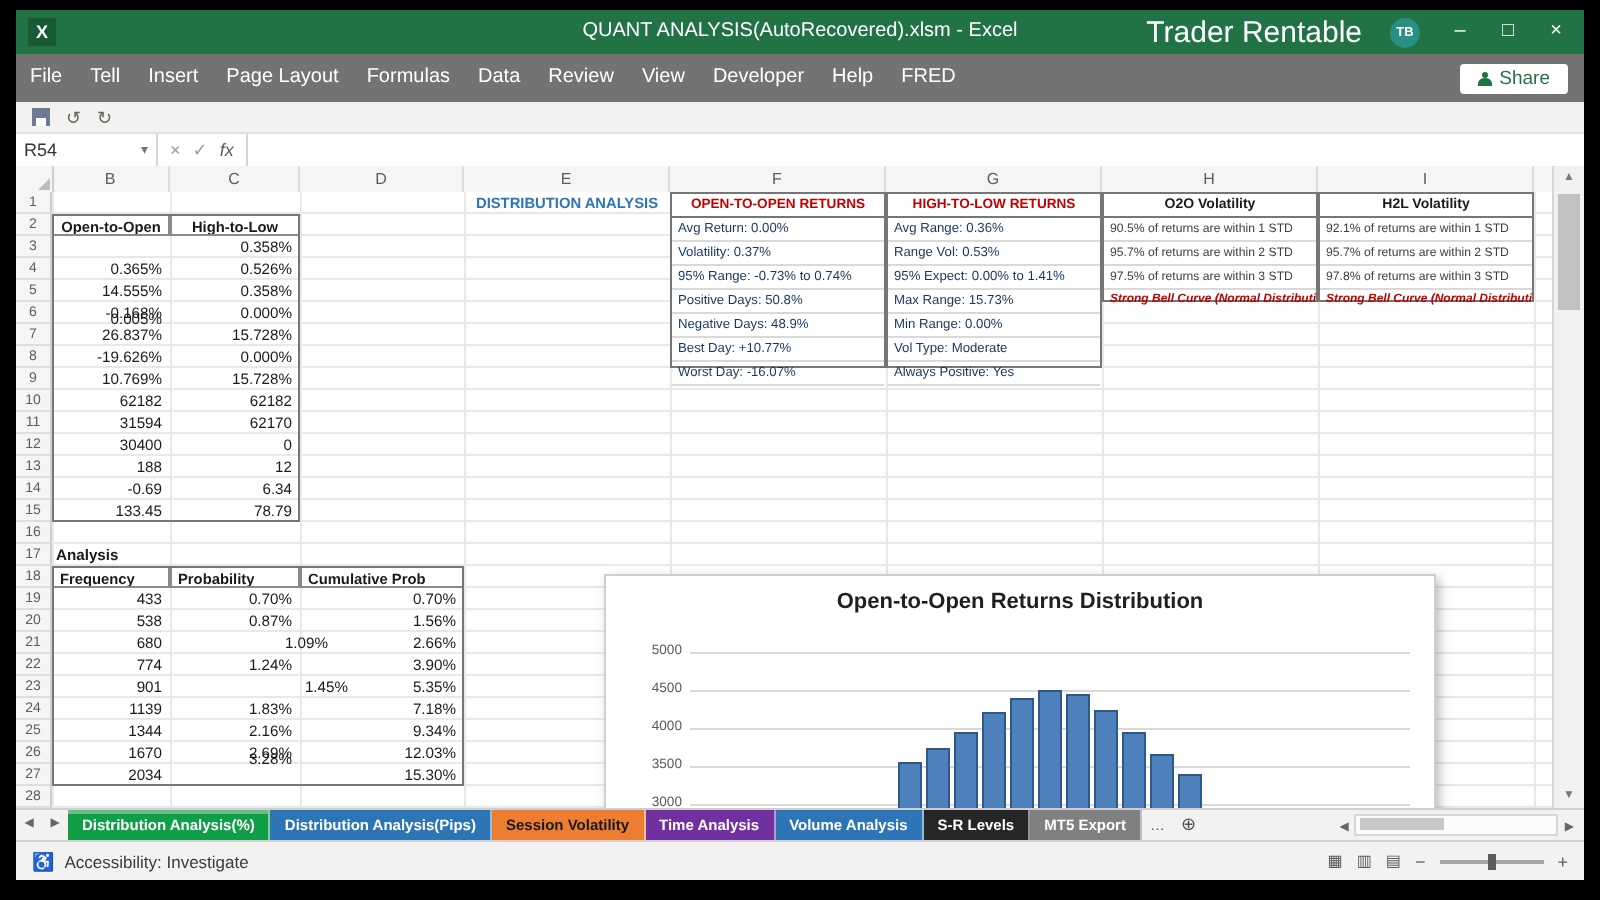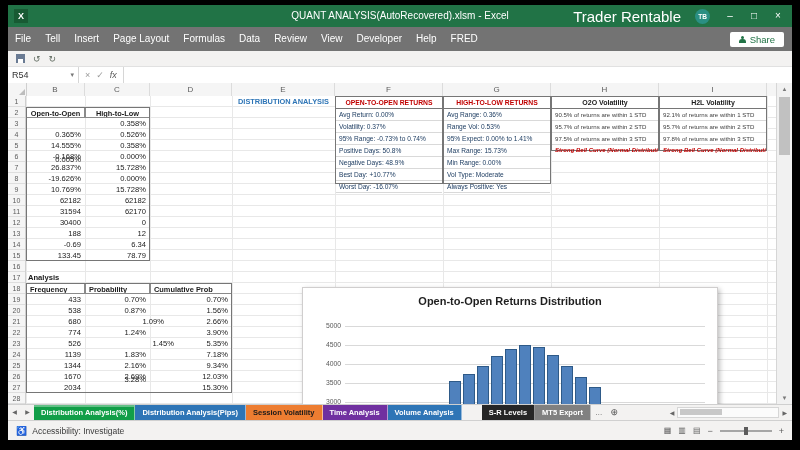--- a/index.html
+++ b/index.html
@@ -295,21 +295,21 @@
       <div class="cell num" style="left: 142px; top: 198px; width: 82px;">0.70%</div>
       <div class="cell num" style="left: 18px; top: 209px; width: 59px;">538</div>
       <div class="cell num" style="left: 77px; top: 209px; width: 65px;">0.87%</div>
       <div class="cell num" style="left: 142px; top: 209px; width: 82px;">1.56%</div>
       <div class="cell num" style="left: 18px; top: 220px; width: 59px;">680</div>
       <div class="cell num" style="left: 77px; top: 220px; width: 65px; margin-left: 18px;">1.09%</div>
       <div class="cell num" style="left: 142px; top: 220px; width: 82px;">2.66%</div>
       <div class="cell num" style="left: 18px; top: 231px; width: 59px;">774</div>
       <div class="cell num" style="left: 77px; top: 231px; width: 65px;">1.24%</div>
       <div class="cell num" style="left: 142px; top: 231px; width: 82px;">3.90%</div>
-      <div class="cell num" style="left: 18px; top: 242px; width: 59px;">526</div>
+      <div class="cell num" style="left: 18px; top: 242px; width: 59px;">901</div>
       <div class="cell num" style="left: 77px; top: 242px; width: 65px; margin-left: 28px;">1.45%</div>
       <div class="cell num" style="left: 142px; top: 242px; width: 82px;">5.35%</div>
       <div class="cell num" style="left: 18px; top: 253px; width: 59px;">1139</div>
       <div class="cell num" style="left: 77px; top: 253px; width: 65px;">1.83%</div>
       <div class="cell num" style="left: 142px; top: 253px; width: 82px;">7.18%</div>
       <div class="cell num" style="left: 18px; top: 264px; width: 59px;">1344</div>
       <div class="cell num" style="left: 77px; top: 264px; width: 65px;">2.16%</div>
       <div class="cell num" style="left: 142px; top: 264px; width: 82px;">9.34%</div>
       <div class="cell num" style="left: 18px; top: 275px; width: 59px;">1670</div>
       <div class="cell num" style="left: 77px; top: 275px; width: 65px;">2.69%</div>
@@ -362,21 +362,21 @@
 
   <div class="tabsbar">
     <div class="tnav">◀</div>
     <div class="tnav">▶</div>
     <div id="stabs" style="display:flex;align-items:stretch;">
         <div class="stab active" style="background: rgb(17, 158, 72); color: rgb(255, 255, 255);">Distribution Analysis(%)</div>
         <div class="stab" style="background: rgb(46, 117, 182); color: rgb(255, 255, 255);">Distribution Analysis(Pips)</div>
         <div class="stab" style="background: rgb(237, 125, 49); color: rgb(26, 26, 26);">Session Volatility</div>
         <div class="stab" style="background: rgb(112, 48, 160); color: rgb(255, 255, 255);">Time Analysis</div>
         <div class="stab" style="background: rgb(46, 117, 182); color: rgb(255, 255, 255);">Volume Analysis</div>
-        <div class="stab" style="background: rgb(38, 38, 38); color: rgb(255, 255, 255); margin-left: 20px;">S-R Levels</div>
+        <div class="stab" style="background: rgb(38, 38, 38); color: rgb(255, 255, 255);">S-R Levels</div>
         <div class="stab" style="background: rgb(128, 128, 128); color: rgb(255, 255, 255);">MT5 Export</div>
       </div>
     <div class="tellip">…</div>
     <div class="addsheet">⊕</div>
     <div class="hscroll">
       <span class="hsar">◀</span>
       <div class="hstrack">
           <div class="hsthumb"></div>
         </div>
       <span class="hsar">▶</span>

